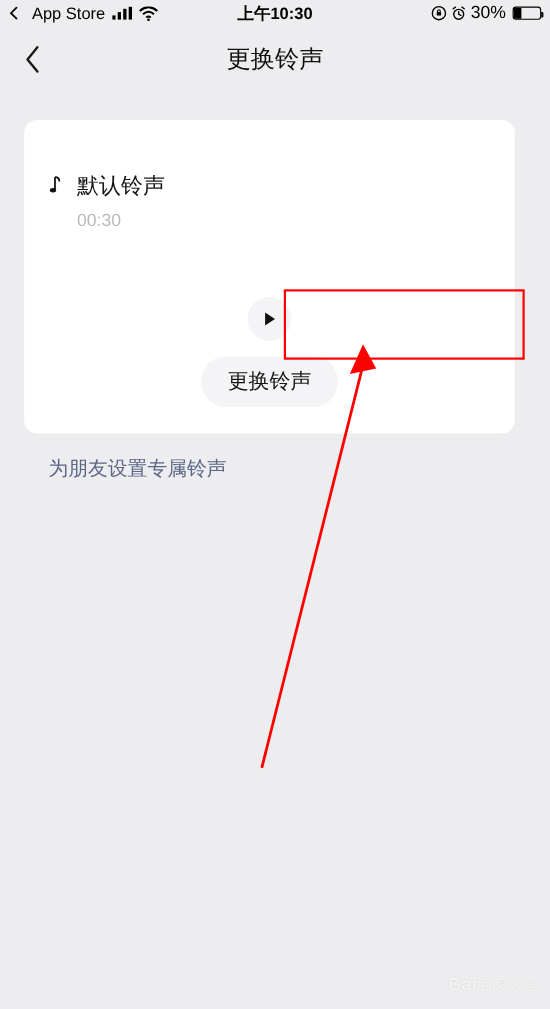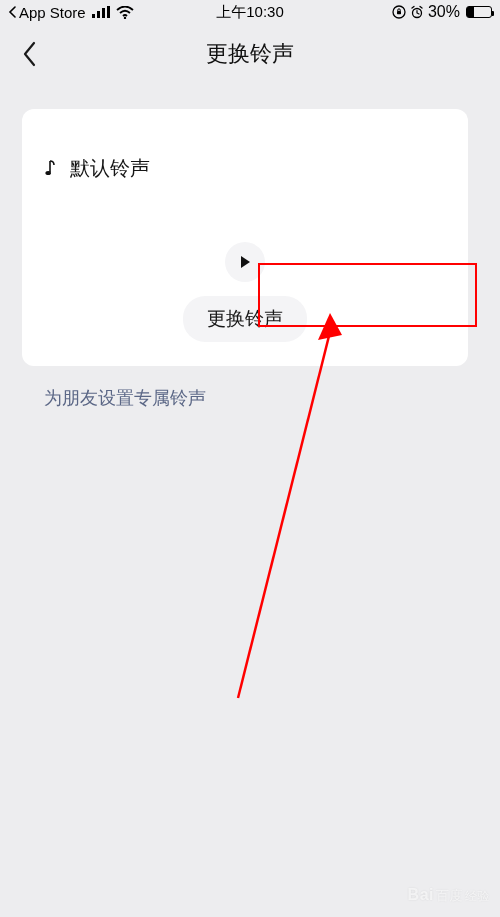--- a/index.html
+++ b/index.html
@@ -15,28 +15,28 @@
       height: 24px;
       display: flex;
       align-items: center;
       justify-content: space-between;
       padding: 0 8px;
       font-size: 15px;
       color: #000;
       background: #ededef;
     }
     .status-left { display: flex; align-items: center; gap: 6px; }
-    .status-left .back-bubble { display: flex; align-items: center; gap: 2px; }
+    .status-left .back-bubble { display: flex; align-items: center; gap: 12px; }
     .status-left svg { display: block; }
     .status-center {
       position: absolute;
       left: 50%;
       transform: translateX(-50%);
       font-size: 15px;
-      font-weight: 400;
+      font-weight: 700;
     }
     .status-right { display: flex; align-items: center; gap: 4px; font-size: 16px; }
     .status-right svg { display: block; }
     .battery {
       display: inline-flex;
       align-items: center;
       border: 1.2px solid #000;
       border-radius: 3px;
       width: 26px;
       height: 12px;
@@ -229,20 +229,21 @@
   <div class="ringtone-row">
     <span class="note-icon">
       <svg width="14" height="18" viewBox="0 0 14 18">
         <path d="M6 2 L6 13" stroke="#111" stroke-width="1.6" fill="none"></path>
         <ellipse cx="4.2" cy="14" rx="2.8" ry="2" fill="#111"></ellipse>
         <path d="M6 2 Q10 2 10 6" stroke="#111" stroke-width="1.6" fill="none"></path>
       </svg>
     </span>
     <span class="ringtone-title">默认铃声</span>
   </div>
+  <div class="ringtone-duration">00:30</div>
 
   <div class="card-actions">
     <div class="play-btn">
       <svg width="16" height="16" viewBox="0 0 16 16">
         <path d="M4 2 L13 8 L4 14 Z" fill="#111"></path>
       </svg>
     </div>
     <div class="change-btn">更换铃声</div>
   </div>
 </div>

